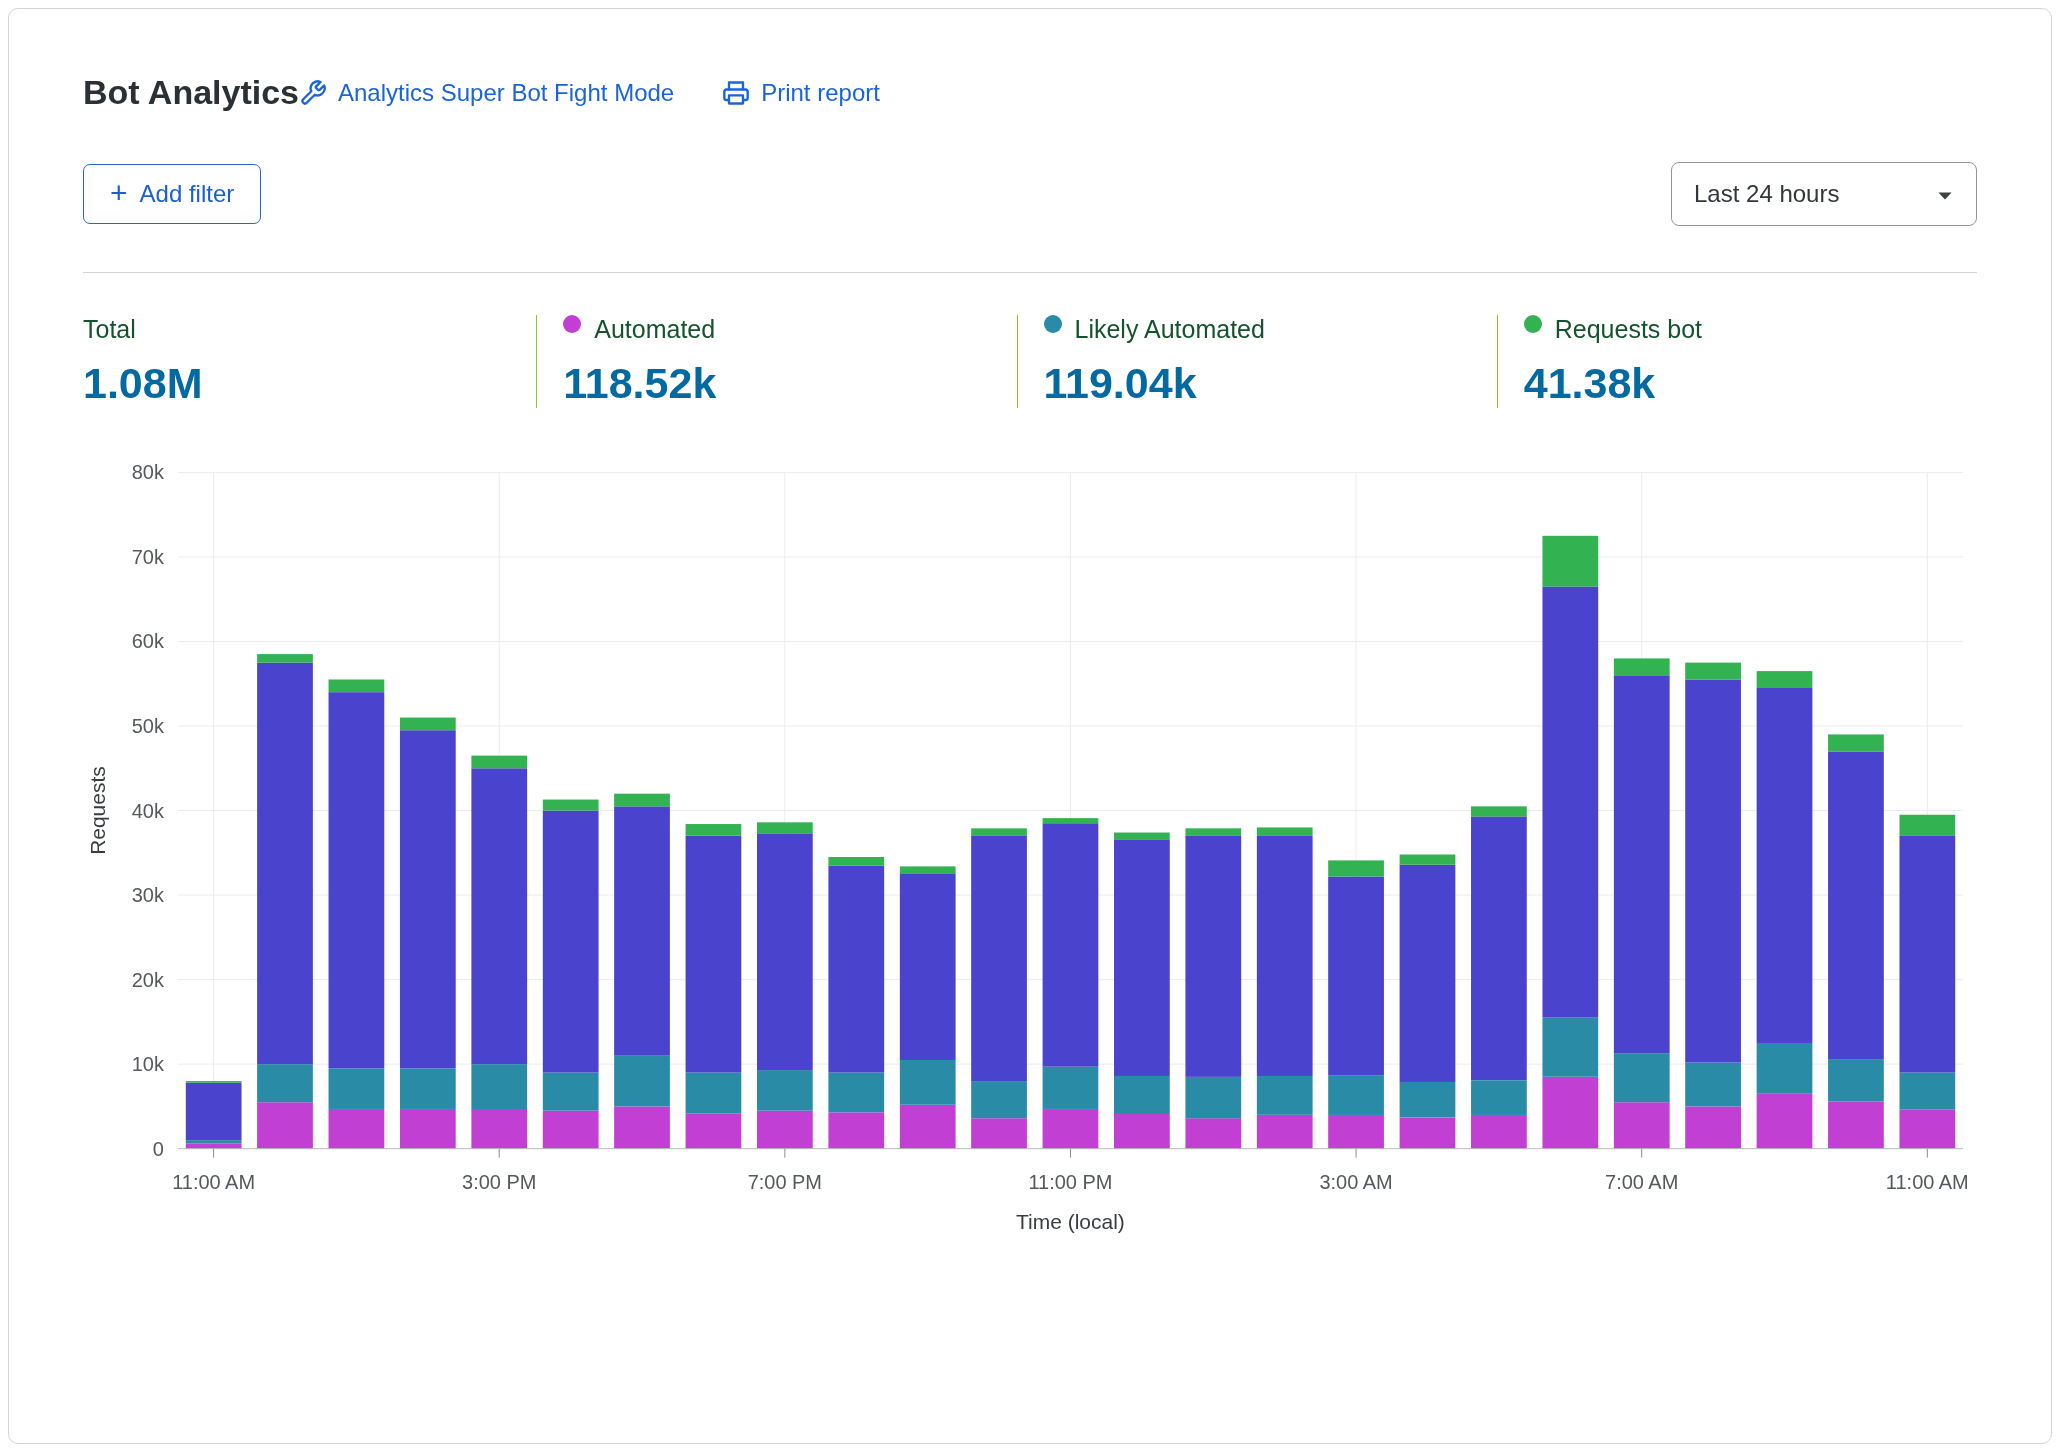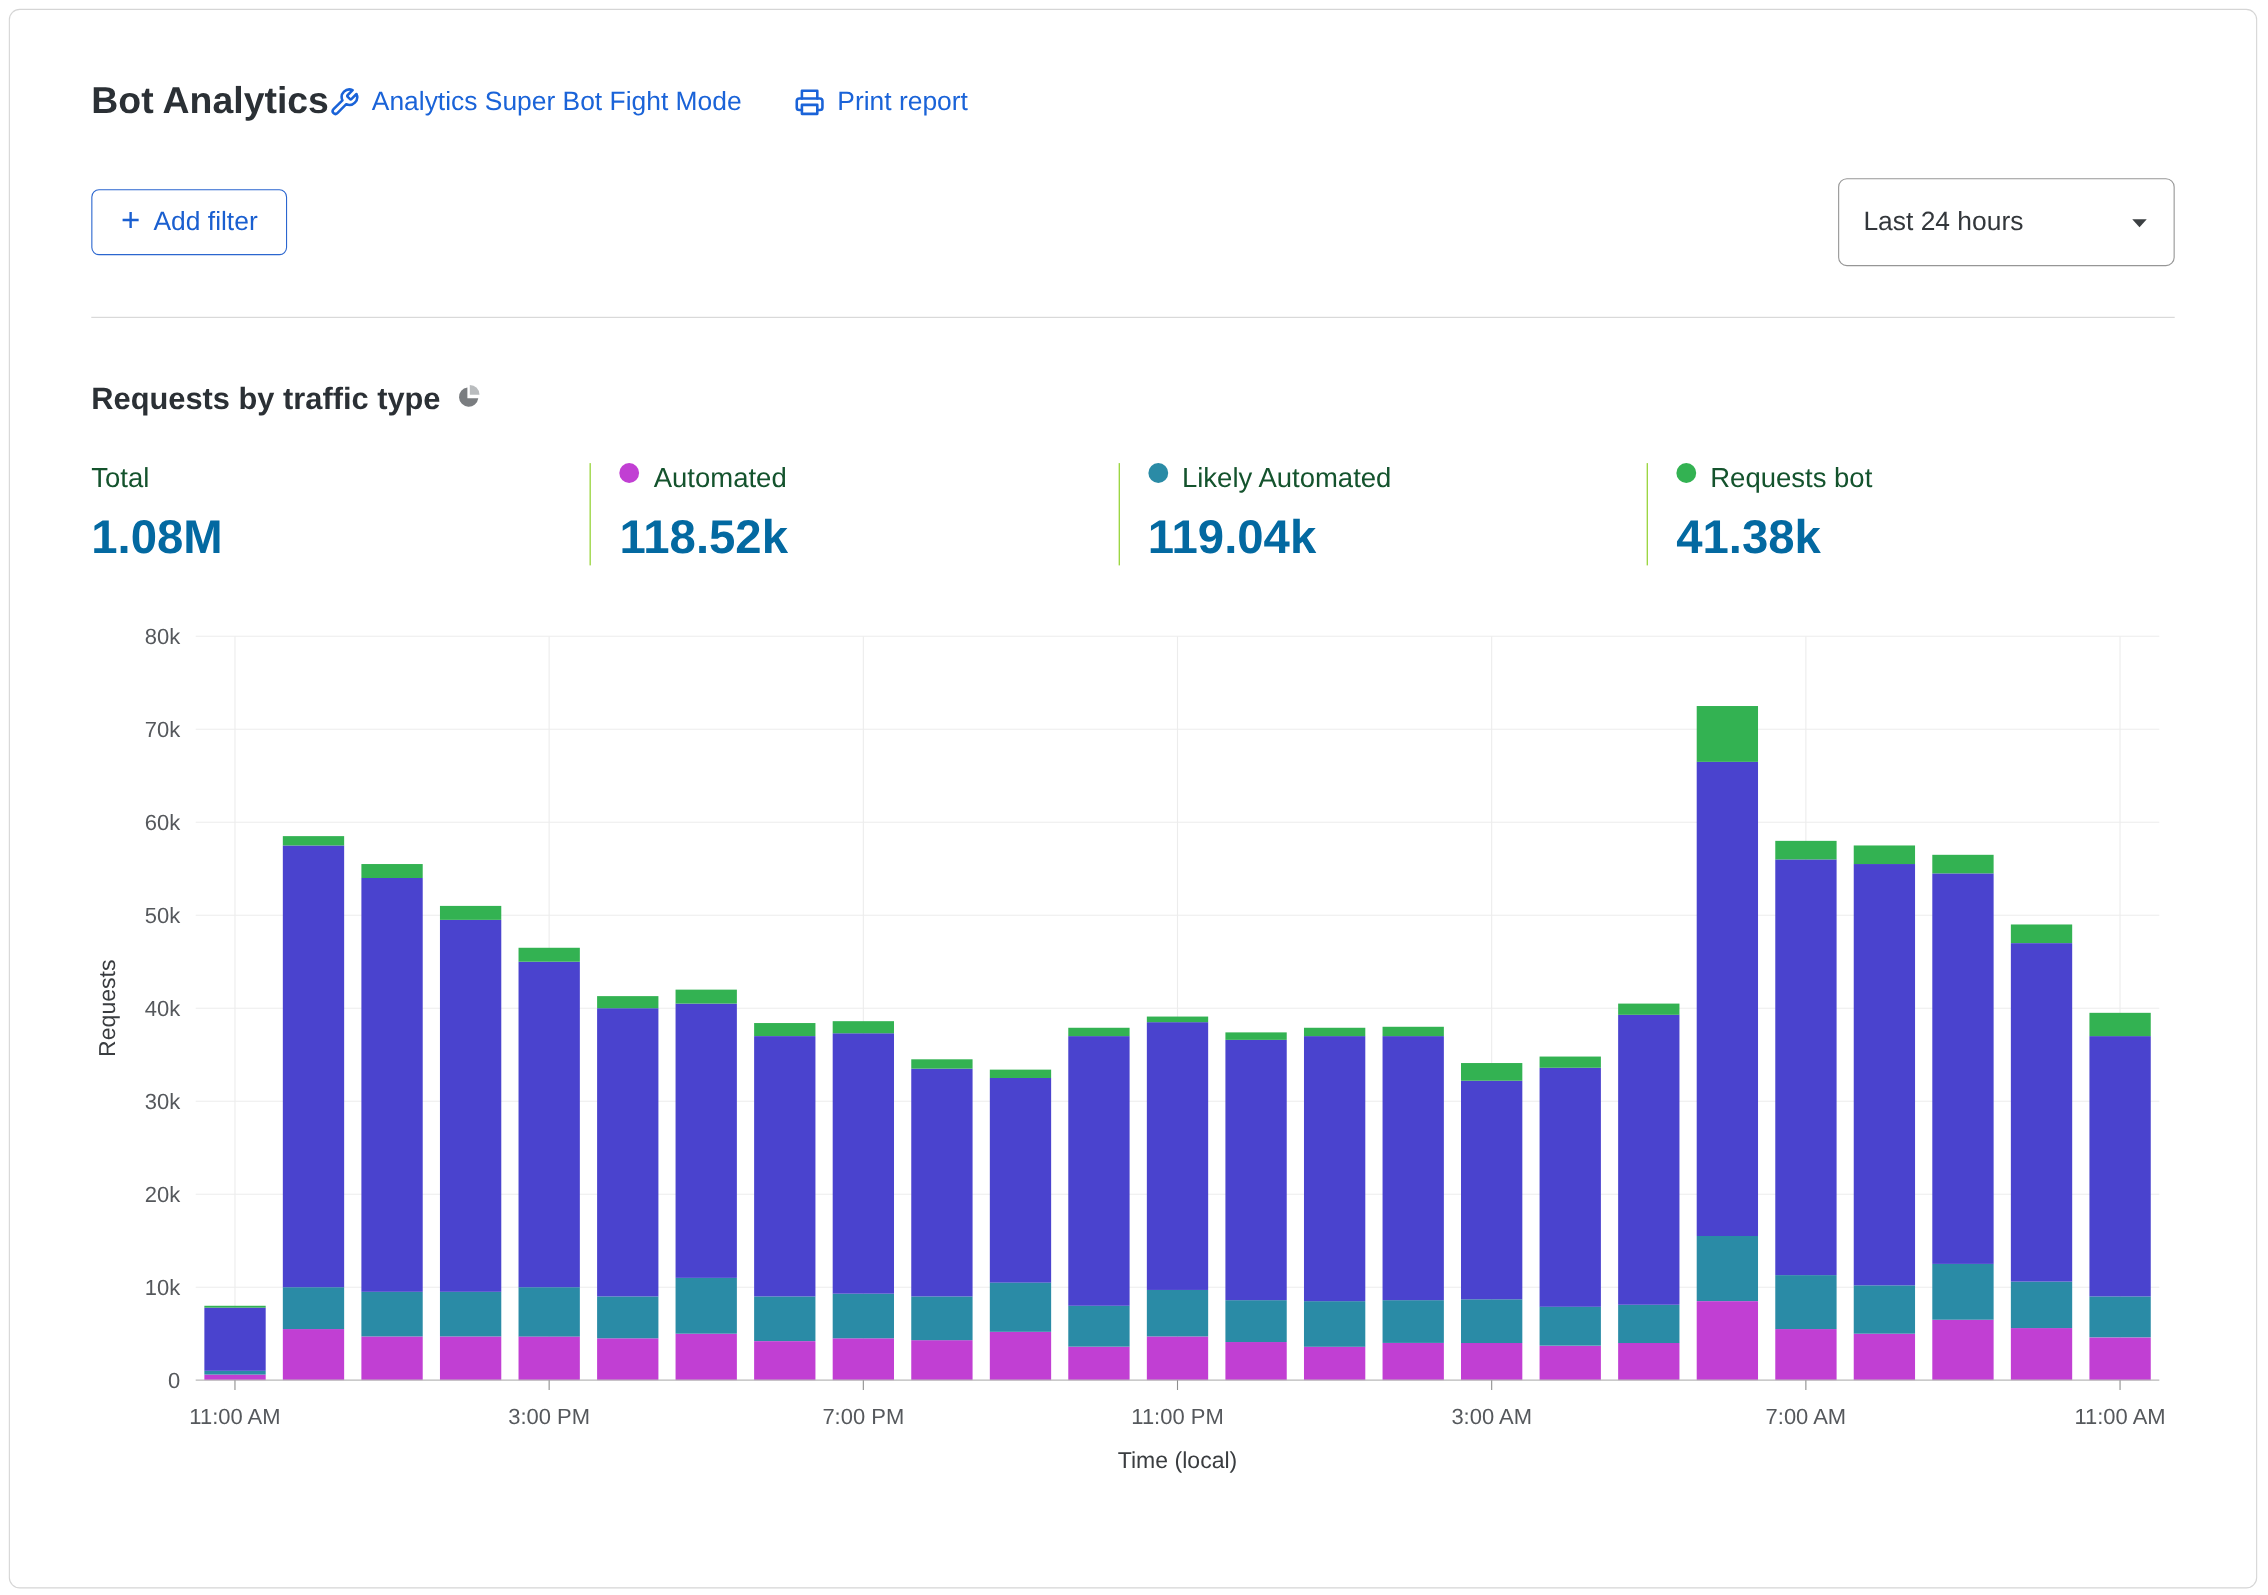--- a/index.html
+++ b/index.html
@@ -18,21 +18,21 @@
   .links{display:flex;gap:48px;align-items:center;}
   .link{display:flex;align-items:center;gap:11px;color:#1a63d8;font-size:24px;cursor:pointer;text-decoration:none;}
   .link svg{display:block;}
   .filter-row{display:flex;justify-content:space-between;align-items:center;margin-top:50px;}
   .add-filter{
     display:flex;align-items:center;gap:12px;border:1.5px solid #2b66cf;color:#1a5fd0;
     border-radius:7px;height:60px;padding:0 26px;font-size:24px;background:#fff;cursor:pointer;
   }
   .plus{font-size:30px;line-height:1;font-weight:400;margin-top:-3px;}
   .select{
-    display:flex;align-items:center;justify-content:space-between;width:306px;height:80px;
+    display:flex;align-items:center;justify-content:space-between;width:306px;height:64px;
     border:1px solid #969696;border-radius:8px;padding:0 22px;font-size:24px;color:#33373b;
     box-sizing:border-box;cursor:pointer;background:#fff;
   }
   .divider{border-top:1px solid #d5d5d5;margin-top:46px;}
   .section-title-row{display:flex;align-items:center;gap:15px;margin-top:58px;}
   .section-title{font-size:28px;font-weight:700;color:#2b3035;}
   .stats{display:flex;margin-top:42px;}
   .stat{flex:1;border-left:1px solid #84cc16;padding-left:26px;cursor:pointer;}
   .stat:first-child{border-left:none;padding-left:0;}
   .stat-label{display:flex;align-items:flex-start;gap:13px;font-size:25px;color:#14532d;}
@@ -83,29 +83,20 @@
         <span>
           <svg width="18" height="12" viewBox="0 0 14 10">
               <path d="M1.5 2l5.5 6 5.5-6z" fill="#3c4043"></path>
             </svg>
         </span>
       </div>
     </div>
 
     <div class="divider"></div>
 
-    <div class="section-title-row">
-      <div class="section-title">Requests by traffic type</div>
-      <span>
-        <svg width="22" height="22" viewBox="0 0 20 20">
-          <path d="M9 2a8 8 0 1 0 9 9h-9z" fill="#7a7d80"></path>
-          <path d="M11 0a8 8 0 0 1 8 8h-8z" fill="#b9bcbe"></path>
-        </svg>
-      </span>
-    </div>
 
     <div class="stats">
       <div class="stat">
         <div class="stat-label">
             <span>Total</span>
           </div>
         <div class="stat-value">1.08M</div>
       </div>
       <div class="stat">
         <div class="stat-label">

